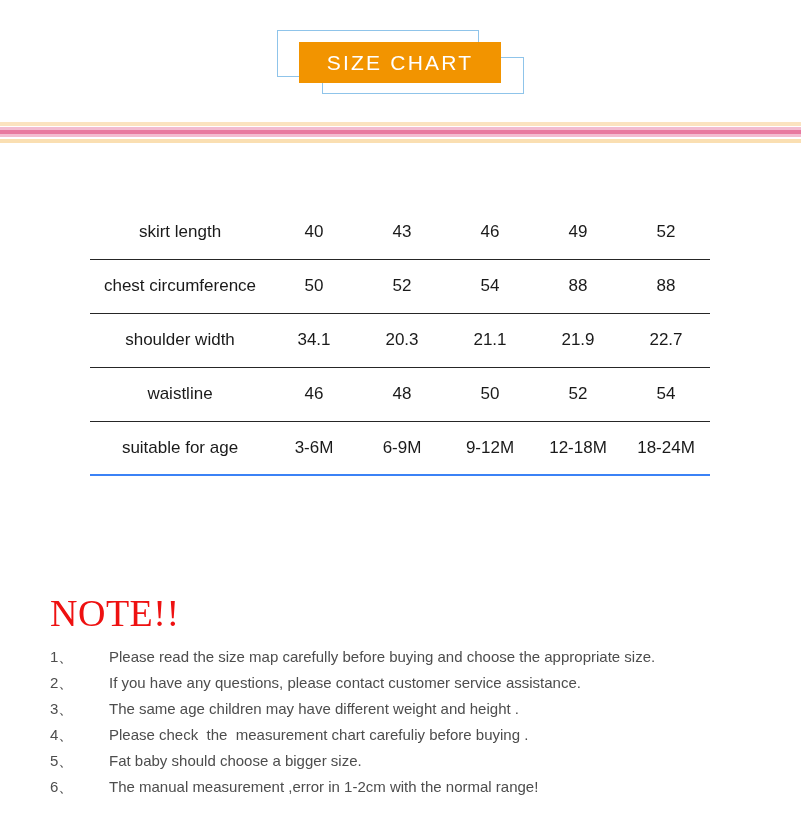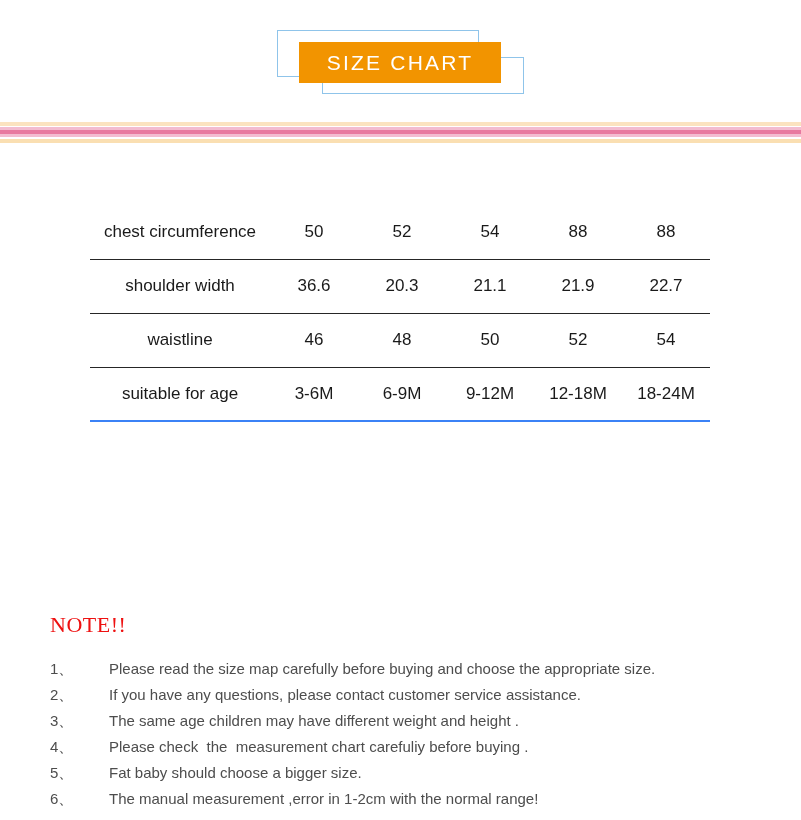--- a/index.html
+++ b/index.html
@@ -112,23 +112,23 @@
   
   .note-area {
     position: absolute;
     left: 50px;
     top: 592px;
     width: 720px;
   }
   .note-title {
     color: #ee1111;
     font-family: "Liberation Serif", serif;
-    font-size: 22px;
+    font-size: 38px;
     line-height: 34px;
-    margin: 16px 0 14px 0;
+    margin: 4px 0 14px 0;
     letter-spacing: 0.5px;
   }
   ol.note-list {
     list-style: none;
     margin: 0;
     padding: 0;
   }
   ol.note-list li {
     display: flex;
     align-items: baseline;
@@ -167,30 +167,38 @@
   <div class="stripe s4"></div>
   <div class="stripe s5"></div>
   <div class="stripe s6"></div>
   <div class="stripe s7"></div>
 </div>
 
 <div class="table-wrap">
   <table class="size-table">
     <tbody>
         <tr>
+          <td class="rowlabel">skirt length</td>
+          <td class="val">40</td>
+          <td class="val">43</td>
+          <td class="val">46</td>
+          <td class="val">49</td>
+          <td class="val">52</td>
+        </tr>
+        <tr>
           <td class="rowlabel">chest circumference</td>
           <td class="val">50</td>
           <td class="val">52</td>
           <td class="val">54</td>
           <td class="val">88</td>
           <td class="val">88</td>
         </tr>
         <tr>
           <td class="rowlabel">shoulder width</td>
-          <td class="val">36.6</td>
+          <td class="val">34.1</td>
           <td class="val">20.3</td>
           <td class="val">21.1</td>
           <td class="val">21.9</td>
           <td class="val">22.7</td>
         </tr>
         <tr>
           <td class="rowlabel">waistline</td>
           <td class="val">46</td>
           <td class="val">48</td>
           <td class="val">50</td>

